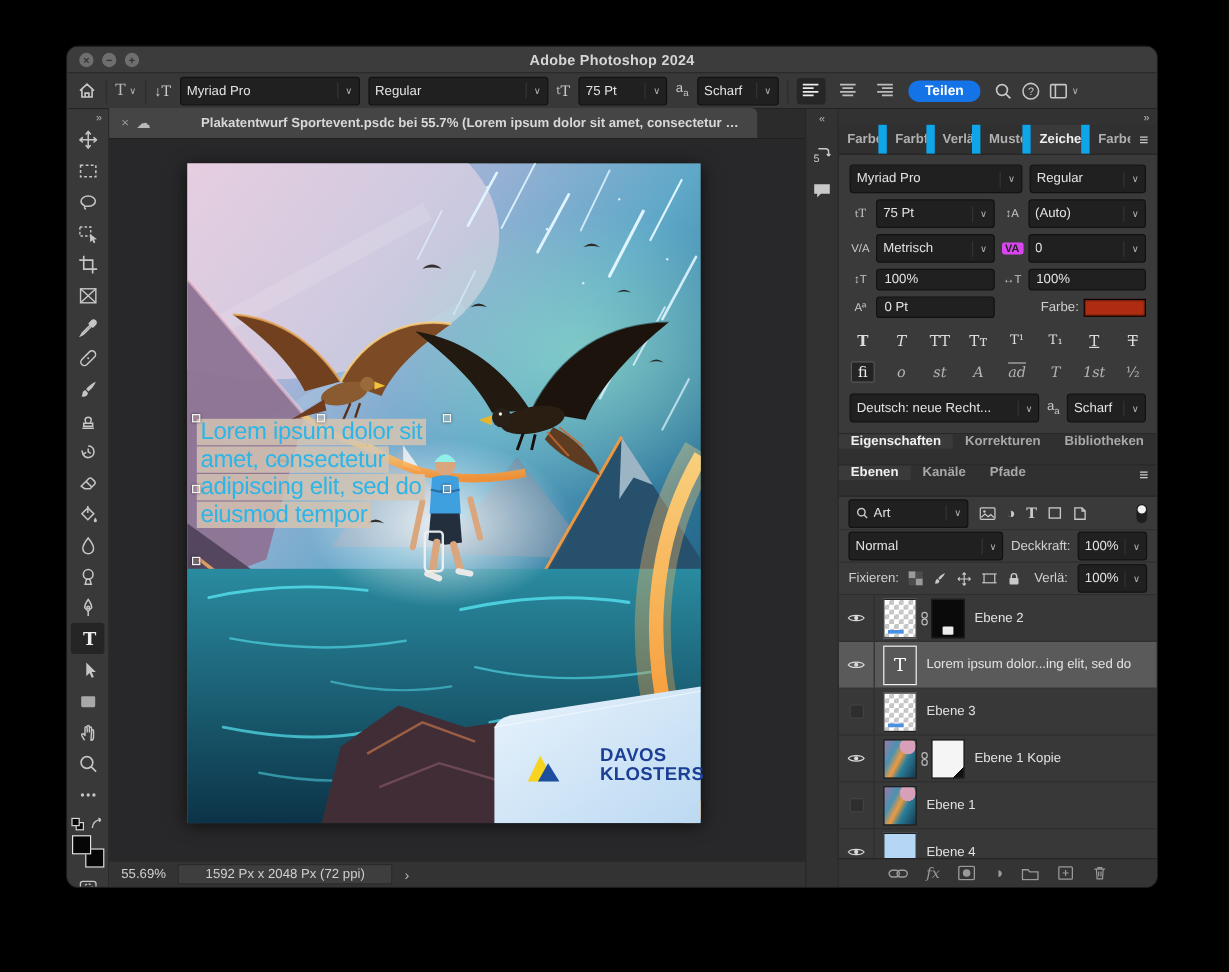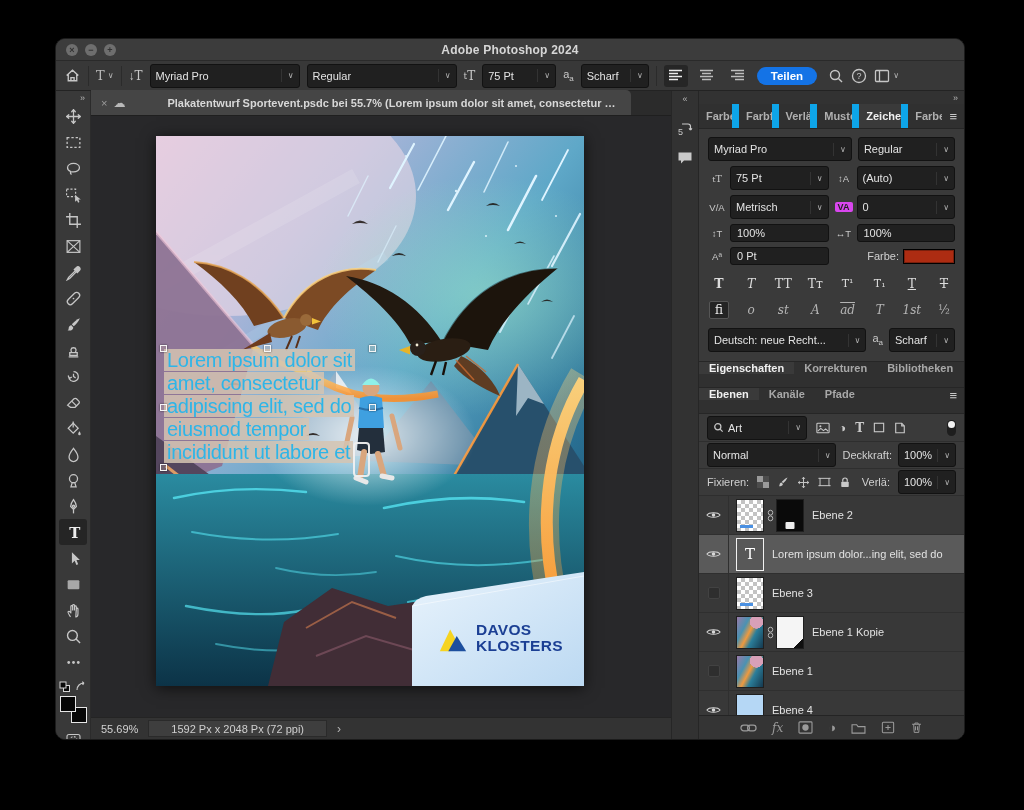--- a/index.html
+++ b/index.html
@@ -68,21 +68,21 @@
   .pline { display:table; background:rgba(213,196,178,.85); color:#2db5e8; font-size:20px; line-height:22px;
            padding:0 3px; white-space:nowrap; margin-bottom:1px; letter-spacing:-.3px; }
   .handle { position:absolute; width:7px; height:7px; border:1.5px solid #f5f5f5; background:rgba(200,180,160,.25);
             box-shadow:0 0 2px rgba(0,0,0,.7); }
   .h-tl { left:-4px; top:-4px; } .h-tc { left:calc(50% - 4px); top:-4px; } .h-tr { right:-4px; top:-4px; }
   .h-ml { left:-4px; top:calc(50% - 4px); } .h-mr { right:-4px; top:calc(50% - 4px); } .h-bl { left:-4px; bottom:-4px; }
   .runner-bracket { position:absolute; left:197px; top:306px; width:17px; height:35px; border:2px solid #f0f0f0;
                     border-radius:4px; opacity:.95; }
   .plogo { position:absolute; left:281px; top:486px; display:flex; align-items:center; gap:7px; }
   .plogo .ltxt { display:flex; flex-direction:column; line-height:16px; font-size:15.5px; font-weight:bold;
-                 color:#1b3f94; letter-spacing:.3px; }
+                 color:#1b3f94; letter-spacing:.3px;margin-left:24px; }
   
   .dock { width:28px; background:#323232; border-left:1px solid #262626; border-right:1px solid #262626;
           display:flex; flex-direction:column; align-items:center; flex:none; }
   .dock .coll { font-size:9px; color:#b5b5b5; margin:3px 0 8px 0; }
   .dock .dic { margin-top:10px; }
   
   .rightcol { width:265px; background:#3a3a3a; display:flex; flex-direction:column; flex:none; }
   .mini-head { height:13px; background:#323232; display:flex; justify-content:flex-end; align-items:center;
                padding-right:6px; font-size:9px; color:#b5b5b5; flex:none; }
   .ptabs { height:25px; background:#303030; display:flex; align-items:stretch; flex:none; border-bottom:1px solid #262626; }
@@ -535,21 +535,20 @@
                 <span>DAVOS</span>
                 <span>KLOSTERS</span>
               </span>
             </div>
 
             <div class="text-sel">
               <span class="pline">Lorem ipsum dolor sit</span>
               <span class="pline">amet, consectetur</span>
               <span class="pline">adipiscing elit, sed do</span>
               <span class="pline">eiusmod tempor</span>
-              <span class="pline">incididunt ut labore et</span>
               <span class="handle h-tl"></span>
               <span class="handle h-tc"></span>
               <span class="handle h-tr"></span>
               <span class="handle h-ml"></span>
               <span class="handle h-mr"></span>
               <span class="handle h-bl"></span>
             </div>
             <div class="runner-bracket"></div>
           </div>
         </div>

